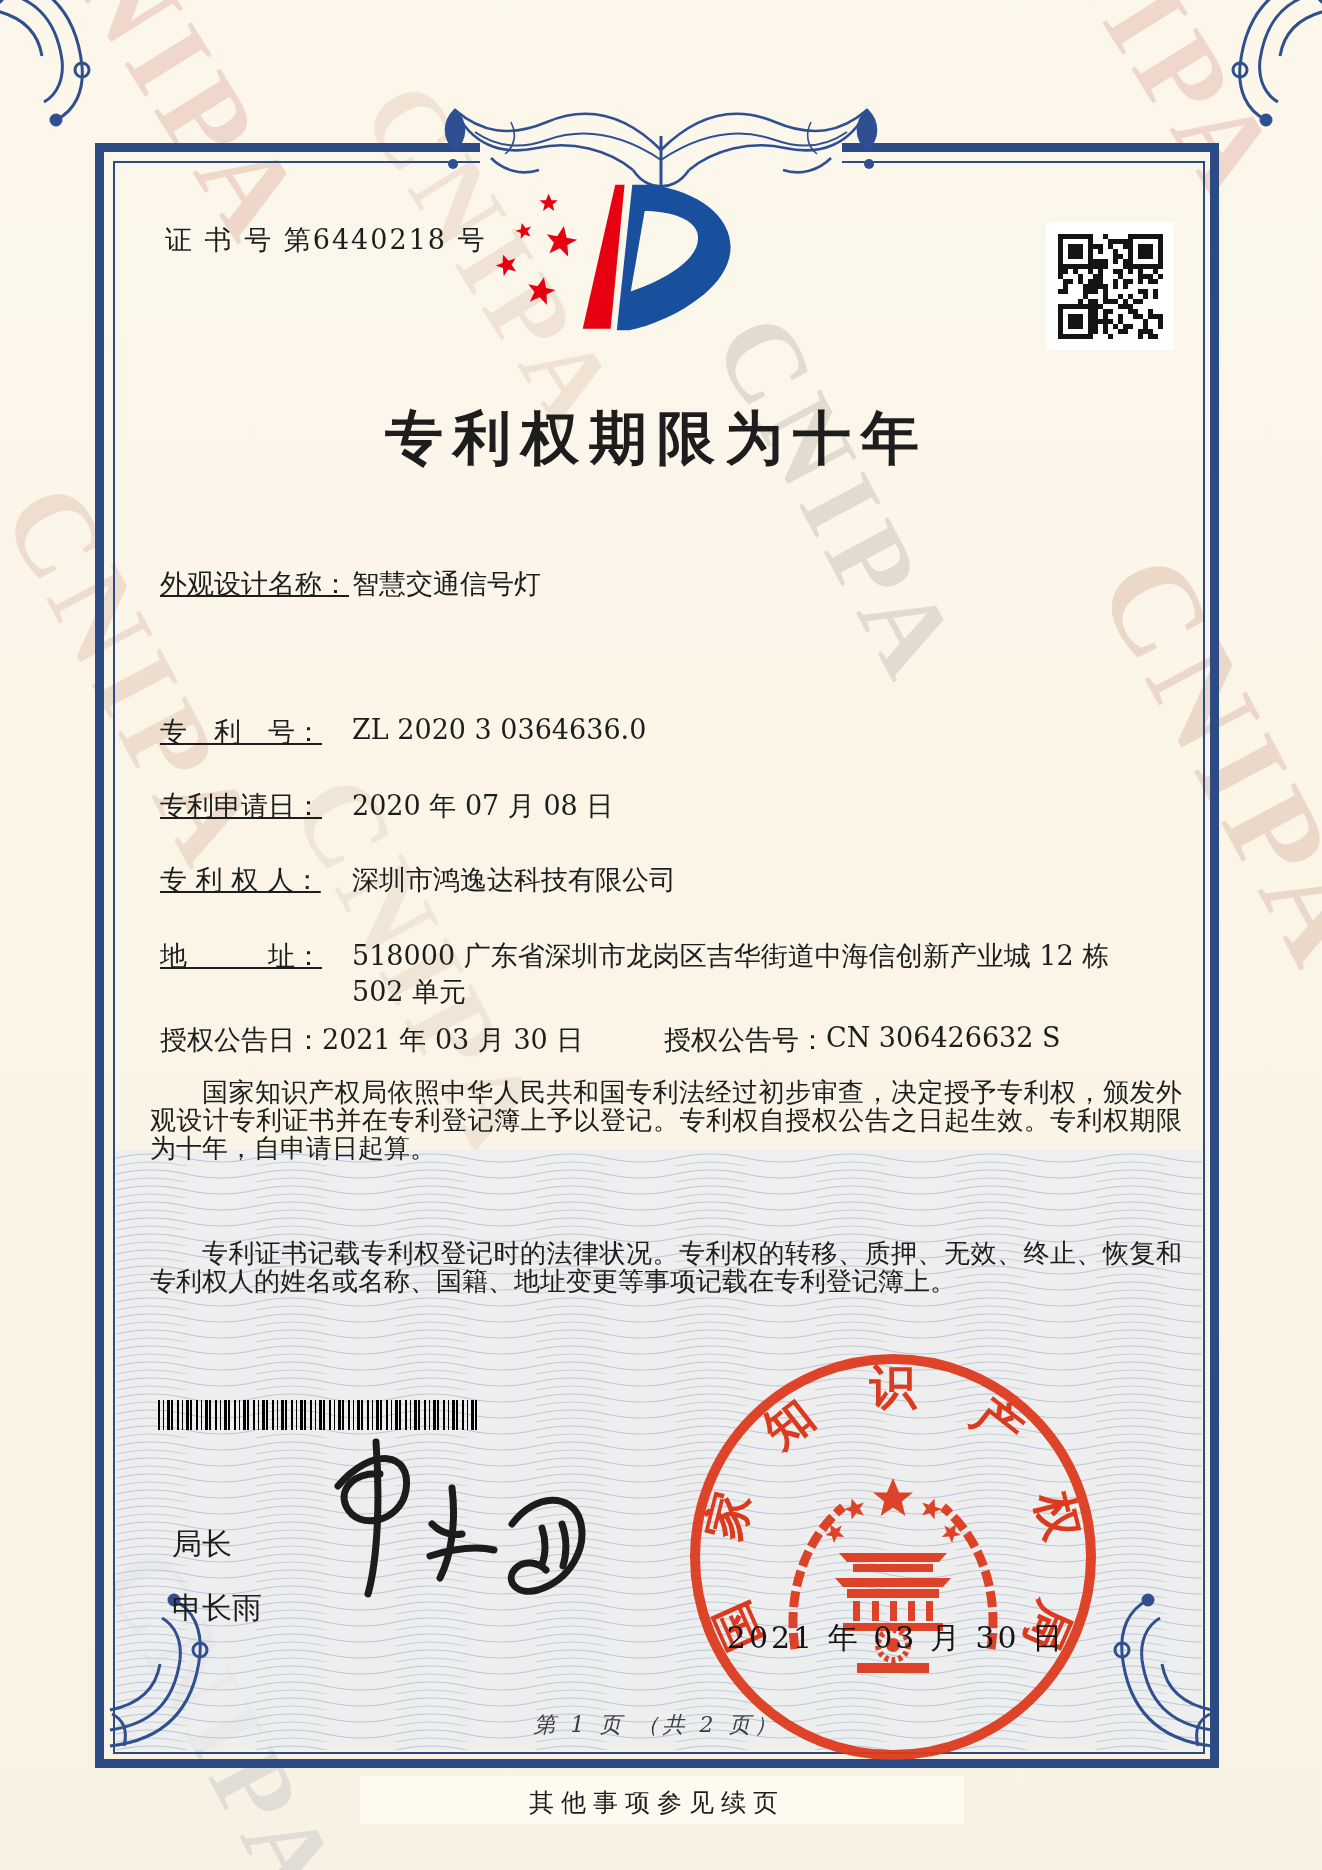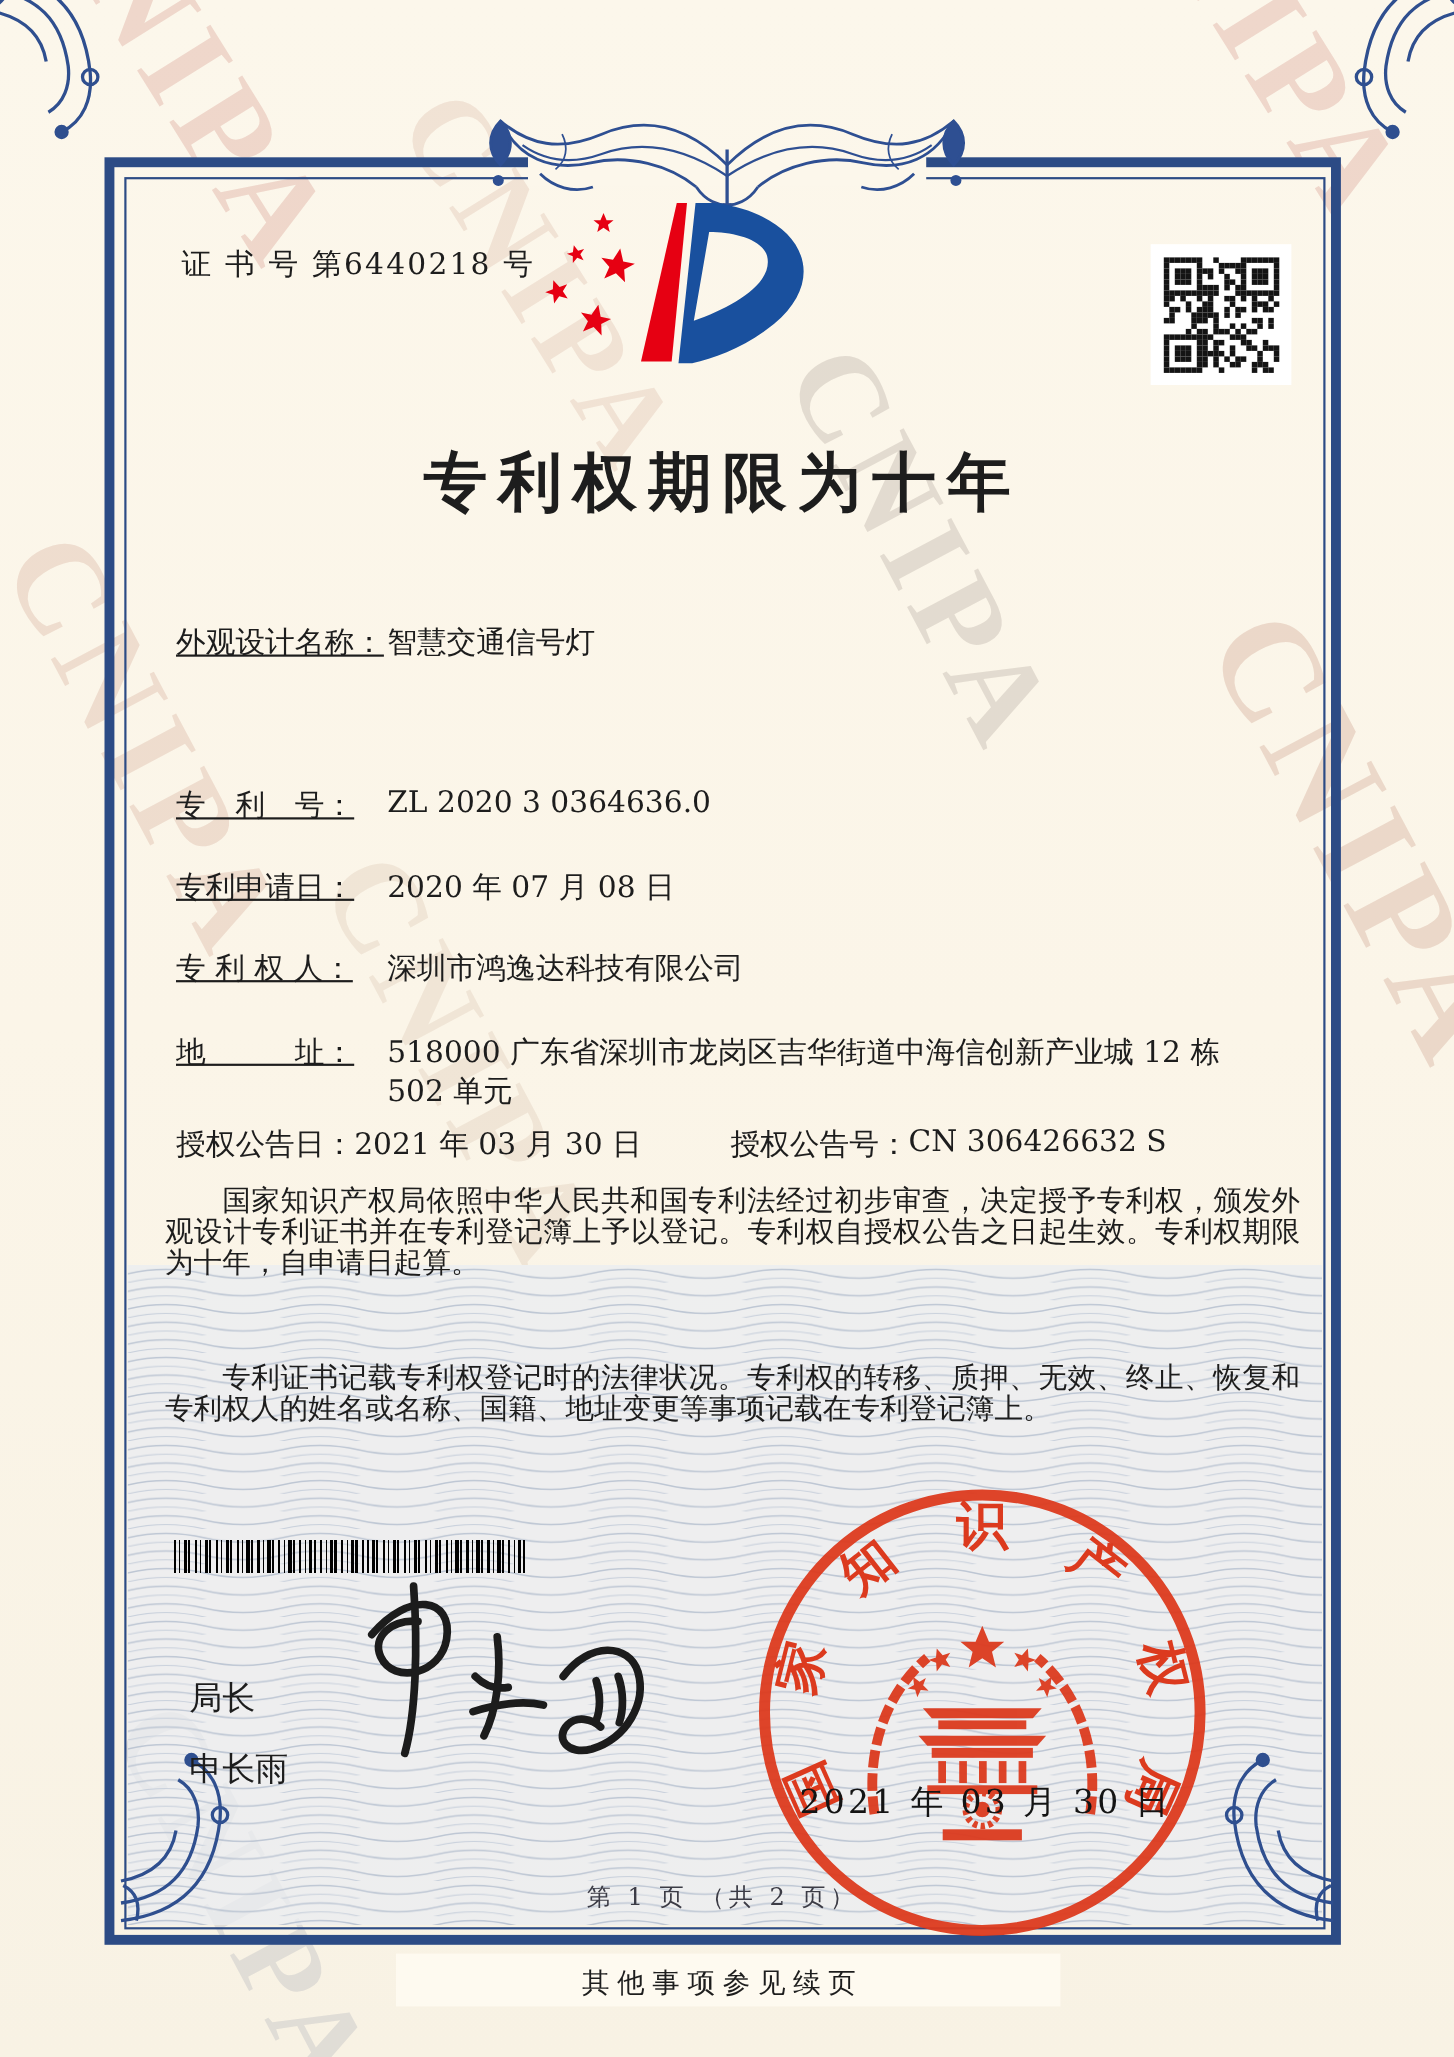--- a/index.html
+++ b/index.html
@@ -47,21 +47,21 @@
   .sig-title{position:absolute;left:172px;top:1524px;font-size:30px;z-index:6;
       font-family:"Liberation Sans","DejaVu Sans",sans-serif;}
   .sig-name{position:absolute;left:172px;top:1588px;font-size:30px;z-index:6;
       font-family:"Liberation Sans","DejaVu Sans",sans-serif;}
   .signature{position:absolute;left:280px;top:1428px;z-index:6;}
   .seal{position:absolute;left:678px;top:1342px;z-index:6;}
   .ringch{font-size:47px;font-weight:bold;fill:#dc3a1e;font-family:"DejaVu Serif",serif;}
   .seal-date{position:absolute;left:688px;top:1618px;width:416px;text-align:center;
       font-size:30px;letter-spacing:3px;color:#141414;z-index:7;}
   .page-num{position:absolute;left:95px;top:1710px;width:1124px;text-align:center;
-      font-size:22px;letter-spacing:4px;color:#3c3c46;z-index:5;}
+      font-size:22px;letter-spacing:4px;color:#3c3c46;z-index:5;font-style:italic;}
   .note-band{position:absolute;left:360px;top:1776px;width:604px;height:48px;background:#fefaf0;z-index:4;}
   .note{position:absolute;left:95px;top:1786px;width:1124px;text-align:center;font-size:25px;
       letter-spacing:7px;z-index:5;}
 </style>
 </head>
 <body>
 
 <div class="page">
 
   <svg width="0" height="0" style="position:absolute">

